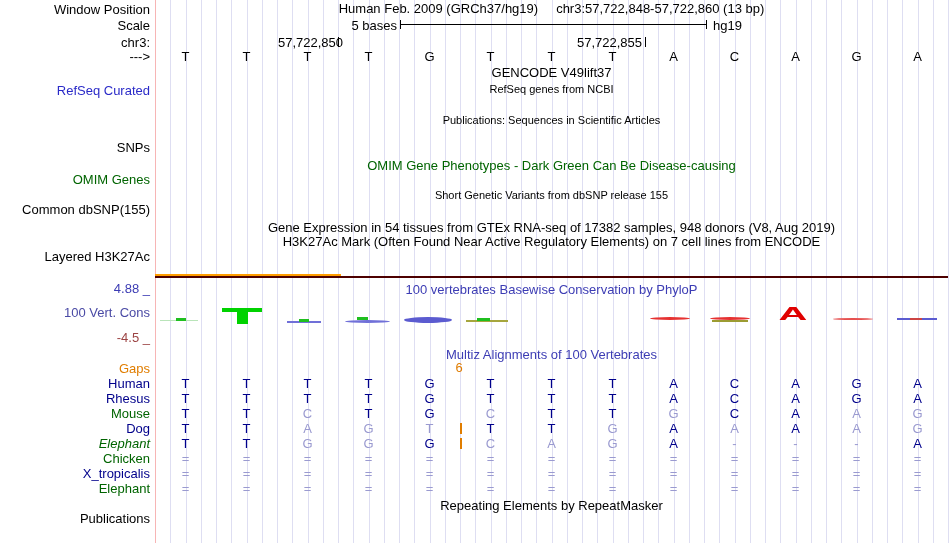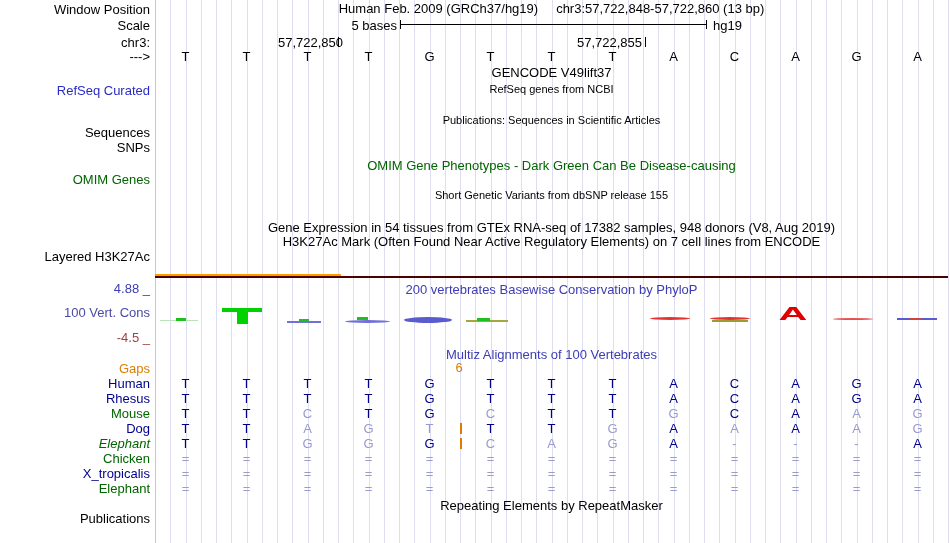--- a/index.html
+++ b/index.html
@@ -29,23 +29,23 @@
 <body>
 
 <div id="canvas">
 
   <div class="lab" style="top:3px">Window Position</div>
   <div class="lab" style="top:19px">Scale</div>
   <div class="lab" style="top:36px">chr3:</div>
   <div class="lab" style="top:50px">---&gt;</div>
 
   <div class="lab c-blue" style="top:84px">RefSeq Curated</div>
-  <div class="lab" style="top:126px">Sequences</div>
   <div class="lab" style="top:141px">SNPs</div>
   <div class="lab c-green" style="top:173px">OMIM Genes</div>
+  <div class="lab" style="top:203px">Common dbSNP(155)</div>
   <div class="lab" style="top:250px">Layered H3K27Ac</div>
   <div class="lab c-cons" style="top:306px">100 Vert. Cons</div>
   <div class="lab" style="top:512px">Publications</div>
 
   <div class="lab c-title" style="top:282px">4.88 _</div>
   <div class="lab c-maroon" style="top:331px">-4.5 _</div>
 
   <div class="ctr" style="top:2px">
     <span style="margin-right:18px">Human Feb. 2009 (GRCh37/hg19)</span><span>chr3:57,722,848-57,722,860 (13 bp)</span>
   </div>
@@ -56,21 +56,21 @@
   <div class="tick" style="top:20px;left:706px;height:9px"></div>
   <div class="abs" style="top:19px;left:713px;line-height:14px;z-index:2">hg19</div>
 
   <div class="ctr" style="top:66px">GENCODE V49lift37</div>
   <div class="ctr small" style="top:82px">RefSeq genes from NCBI</div>
   <div class="ctr small" style="top:113px">Publications: Sequences in Scientific Articles</div>
   <div class="ctr c-green" style="top:159px">OMIM Gene Phenotypes - Dark Green Can Be Disease-causing</div>
   <div class="ctr small" style="top:188px">Short Genetic Variants from dbSNP release 155</div>
   <div class="ctr" style="top:221px">Gene Expression in 54 tissues from GTEx RNA-seq of 17382 samples, 948 donors (V8, Aug 2019)</div>
   <div class="ctr" style="top:235px">H3K27Ac Mark (Often Found Near Active Regulatory Elements) on 7 cell lines from ENCODE</div>
-  <div class="ctr c-title" style="top:283px">200 vertebrates Basewise Conservation by PhyloP</div>
+  <div class="ctr c-title" style="top:283px">100 vertebrates Basewise Conservation by PhyloP</div>
   <div class="ctr c-title" style="top:348px">Multiz Alignments of 100 Vertebrates</div>
   <div class="ctr" style="top:499px">Repeating Elements by RepeatMasker</div>
 
   <div class="bar-line" style="top:276px;left:155px;width:793px;height:2px;background:#4d0000"></div>
   <div class="bar-line" style="top:274px;left:155px;width:186px;height:2px;background:#ff9d00"></div>
 
   <div class="lab c-orange" style="top:362px">Gaps</div>
   <div class="abs c-orange" style="top:361px;left:448px;width:22px;text-align:center;line-height:14px;z-index:2">6</div>
 
   <div class="pinkline" style="left:155px"></div>

